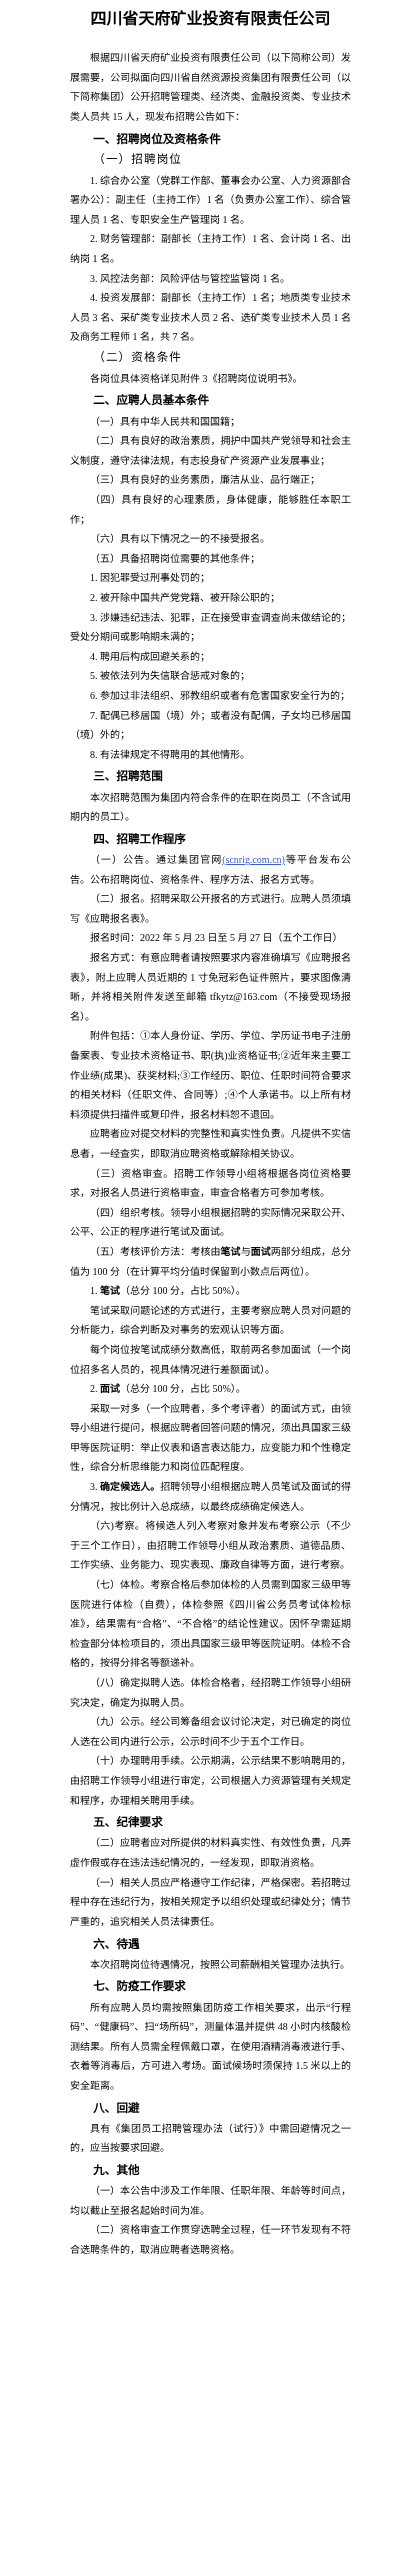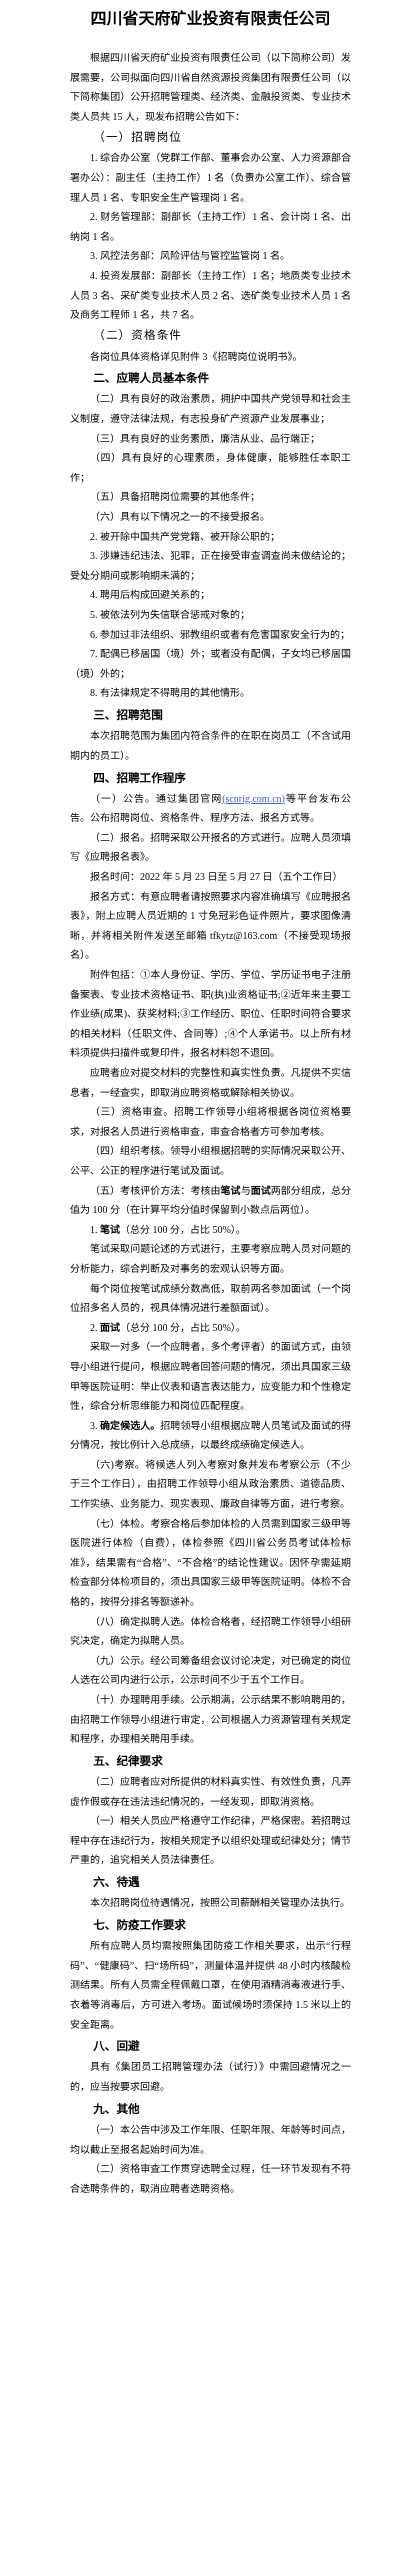--- a/index.html
+++ b/index.html
@@ -51,33 +51,36 @@
 </head>
 <body>
 
 <div class="page">
   <div class="doc-title">
     <div>四川省天府矿业投资有限责任公司</div>
   </div>
 
   <div id="doc-body">
       <div class="para">根据四川省天府矿业投资有限责任公司（以下简称公司）发展需要，公司拟面向四川省自然资源投资集团有限责任公司（以下简称集团）公开招聘管理类、经济类、金融投资类、专业技术类人员共 15 人，现发布招聘公告如下：</div>
+      <div class="h1">一、招聘岗位及资格条件</div>
       <div class="h2">（一）招聘岗位</div>
       <div class="para">1. 综合办公室（党群工作部、董事会办公室、人力资源部合署办公）：副主任（主持工作）1 名（负责办公室工作）、综合管理人员 1 名、专职安全生产管理岗 1 名。</div>
       <div class="para">2. 财务管理部：副部长（主持工作）1 名、会计岗 1 名、出纳岗 1 名。</div>
       <div class="para">3. 风控法务部：风险评估与管控监管岗 1 名。</div>
       <div class="para">4. 投资发展部：副部长（主持工作）1 名；地质类专业技术人员 3 名、采矿类专业技术人员 2 名、选矿类专业技术人员 1 名及商务工程师 1 名，共 7 名。</div>
       <div class="h2">（二）资格条件</div>
       <div class="para">各岗位具体资格详见附件 3《招聘岗位说明书》。</div>
       <div class="h1">二、应聘人员基本条件</div>
+      <div class="para">（一）具有中华人民共和国国籍；</div>
       <div class="para">（二）具有良好的政治素质，拥护中国共产党领导和社会主义制度，遵守法律法规，有志投身矿产资源产业发展事业；</div>
       <div class="para">（三）具有良好的业务素质，廉洁从业、品行端正；</div>
       <div class="para">（四）具有良好的心理素质，身体健康，能够胜任本职工作；</div>
+      <div class="para">（六）具有以下情况之一的不接受报名。</div>
       <div class="para">（五）具备招聘岗位需要的其他条件；</div>
-      <div class="para">（六）具有以下情况之一的不接受报名。</div>
+      <div class="para">1. 因犯罪受过刑事处罚的；</div>
       <div class="para">2. 被开除中国共产党党籍、被开除公职的；</div>
       <div class="para">3. 涉嫌违纪违法、犯罪，正在接受审查调查尚未做结论的；受处分期间或影响期未满的；</div>
       <div class="para">4. 聘用后构成回避关系的；</div>
       <div class="para">5. 被依法列为失信联合惩戒对象的；</div>
       <div class="para">6. 参加过非法组织、邪教组织或者有危害国家安全行为的；</div>
       <div class="para">7. 配偶已移居国（境）外；或者没有配偶，子女均已移居国（境）外的；</div>
       <div class="para">8. 有法律规定不得聘用的其他情形。</div>
       <div class="h1">三、招聘范围</div>
       <div class="para">本次招聘范围为集团内符合条件的在职在岗员工（不含试用期内的员工）。</div>
       <div class="h1">四、招聘工作程序</div>

